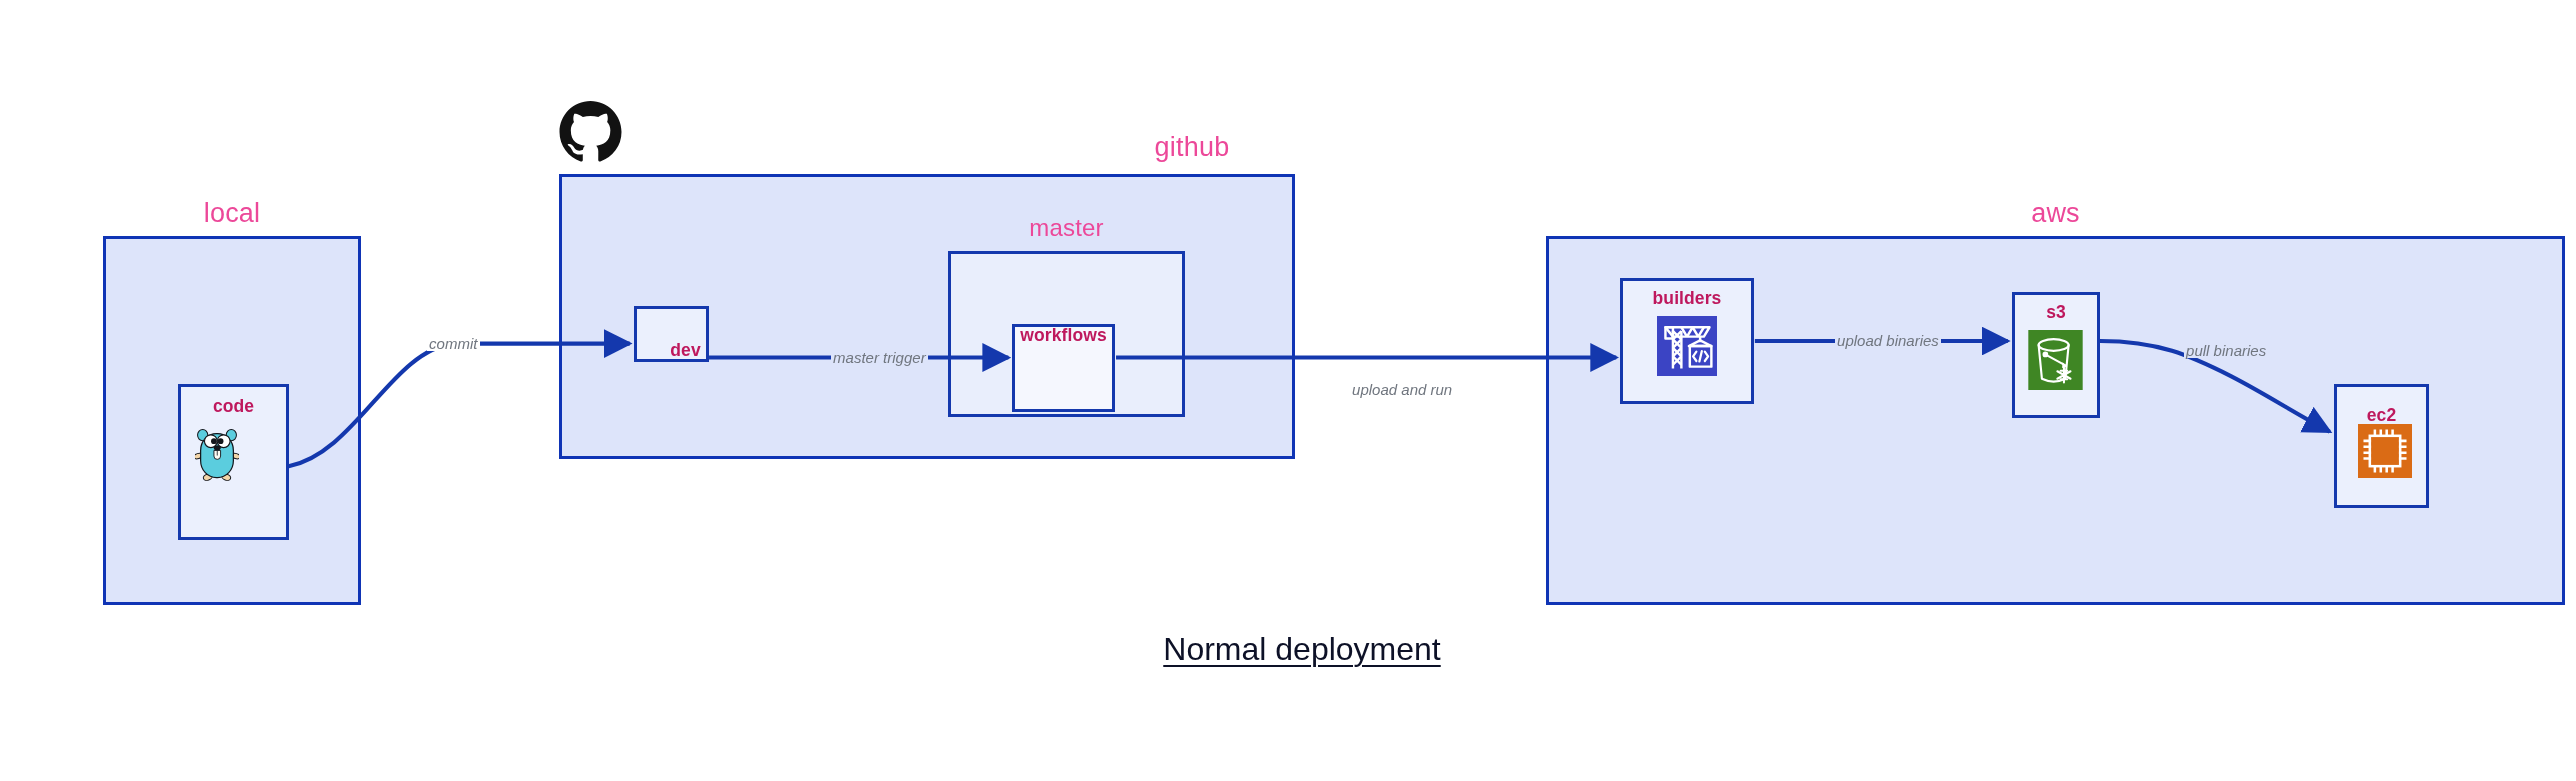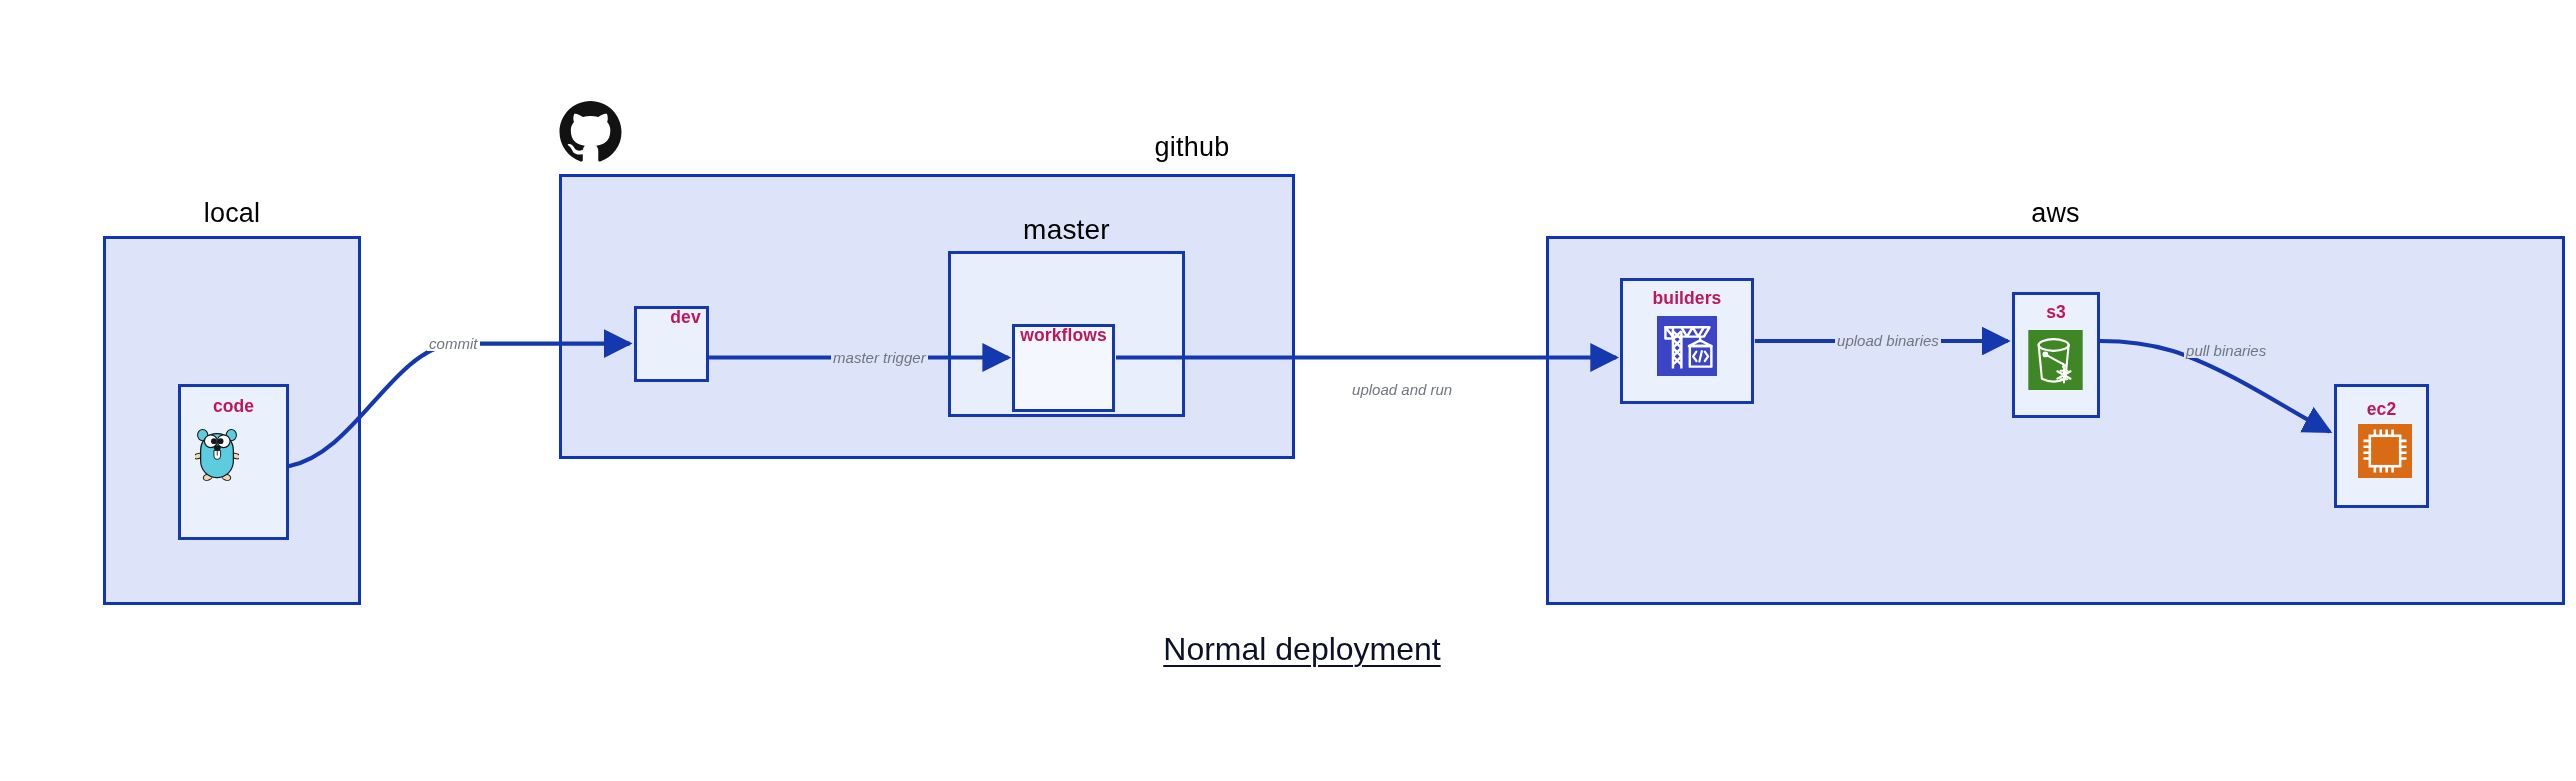--- a/index.html
+++ b/index.html
@@ -22,21 +22,21 @@
 
   
   .group-box {
     position: absolute;
     background: #dde4fa;
     border: 3.1px solid #0f34b5;
     box-sizing: border-box;
   }
   .group-label {
     position: absolute;
-    color: #000000;
+    color: #ec4899;
     font-size: 27px;
     font-weight: 400;
     letter-spacing: 0.2px;
     white-space: nowrap;
     line-height: 1;
   }
 
   
   .node-box {
     position: absolute;
@@ -153,25 +153,25 @@
         1.36.09 2 .27 1.53-1.04 2.2-.82 2.2-.82.44 1.1.16 1.92.08 2.12.51.56.82 1.27.82 2.15 0
         3.07-1.87 3.75-3.65 3.95.29.25.54.73.54 1.48 0 1.07-.01 1.93-.01 2.2 0 .21.15.46.55.38A8.012
         8.012 0 0 0 16 8c0-4.42-3.58-8-8-8z"></path>
     </svg>
   </div>
 
   <div class="group-label" style="left:1089px; top:134px; width:206px; text-align:center;">github</div>
 
   <div class="group-box" id="group-github" style="left:559px; top:174px; width:736px; height:285px;"></div>
 
-  <div class="node-box" id="node-dev" style="left:634px; top:306px; width:75px; height:76px; justify-content:flex-start;padding-left:28px;">
+  <div class="node-box" id="node-dev" style="left:634px; top:306px; width:75px; height:56px; justify-content:flex-end;padding-left:28px;">
     <div class="node-label">dev</div>
   </div>
 
-  <div class="group-label" style="left:948px; top:216px; width:237px; text-align:center; font-size:28px;">master</div>
+  <div class="group-label" style="left:948px; top:216px; width:237px; text-align:center; font-size:24px;">master</div>
 
   <div class="sub-box" id="group-master" style="left:948px; top:251px; width:237px; height:166px;"></div>
 
   <div class="node-box" id="node-workflows" style="left:1012px; top:324px; width:103px; height:88px; justify-content:flex-start; background:#f5f7fe;">
     <div class="node-label">workflows</div>
   </div>
 
   <div class="group-label" style="left:1546px; top:200px; width:1019px; text-align:center;">aws</div>
 
   <div class="group-box" id="group-aws" style="left:1546px; top:236px; width:1019px; height:369px;"></div>
@@ -221,21 +221,21 @@
         </g>
         <g fill="none" stroke="#ffffff" stroke-width="2.2" stroke-linecap="round">
           <path d="M38 40 L38 56 M31 44 L45 52 M45 44 L31 52"></path>
           <path d="M34.5 43.5 L41.5 43.5 M34.5 52.5 L41.5 52.5"></path>
         </g>
       </svg>
     </div>
   </div>
 
   <div class="node-box" id="node-ec2" style="left:2334px; top:384px; width:95px; height:124px;">
-    <div class="node-label" style="margin-top:14px;">ec2</div>
+    <div class="node-label" style="margin-top:20px;">ec2</div>
     <div class="icon-wrap" style="left:20.6px; top:37px;">
       <svg class="svc-icon" width="54" height="54" viewBox="0 0 64 64" xmlns="http://www.w3.org/2000/svg">
         <rect x="0" y="0" width="64" height="64" fill="#da6b15"></rect>
         <g stroke="#ffffff" stroke-width="3" fill="none" stroke-linecap="square">
           <rect x="14" y="14" width="36" height="36"></rect>
           <path d="M20 8 L20 14 M27 8 L27 14 M34 8 L34 14 M41 8 L41 14"></path>
           <path d="M20 50 L20 56 M27 50 L27 56 M34 50 L34 56 M41 50 L41 56"></path>
           <path d="M8 20 L14 20 M8 27 L14 27 M8 34 L14 34 M8 41 L14 41"></path>
           <path d="M50 20 L56 20 M50 27 L56 27 M50 34 L56 34 M50 41 L56 41"></path>
         </g>

